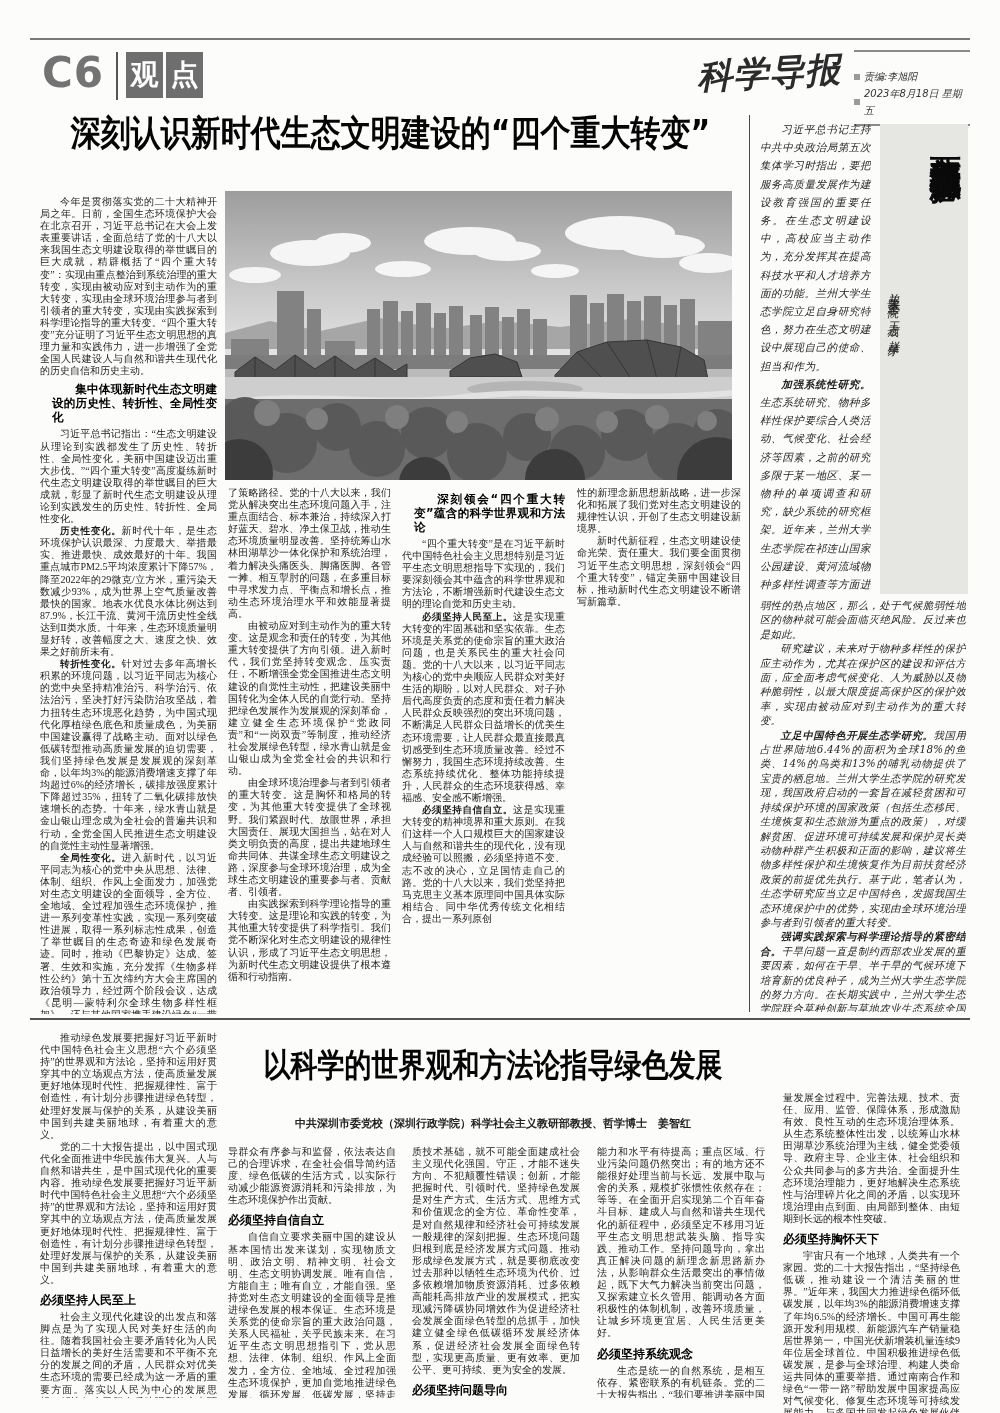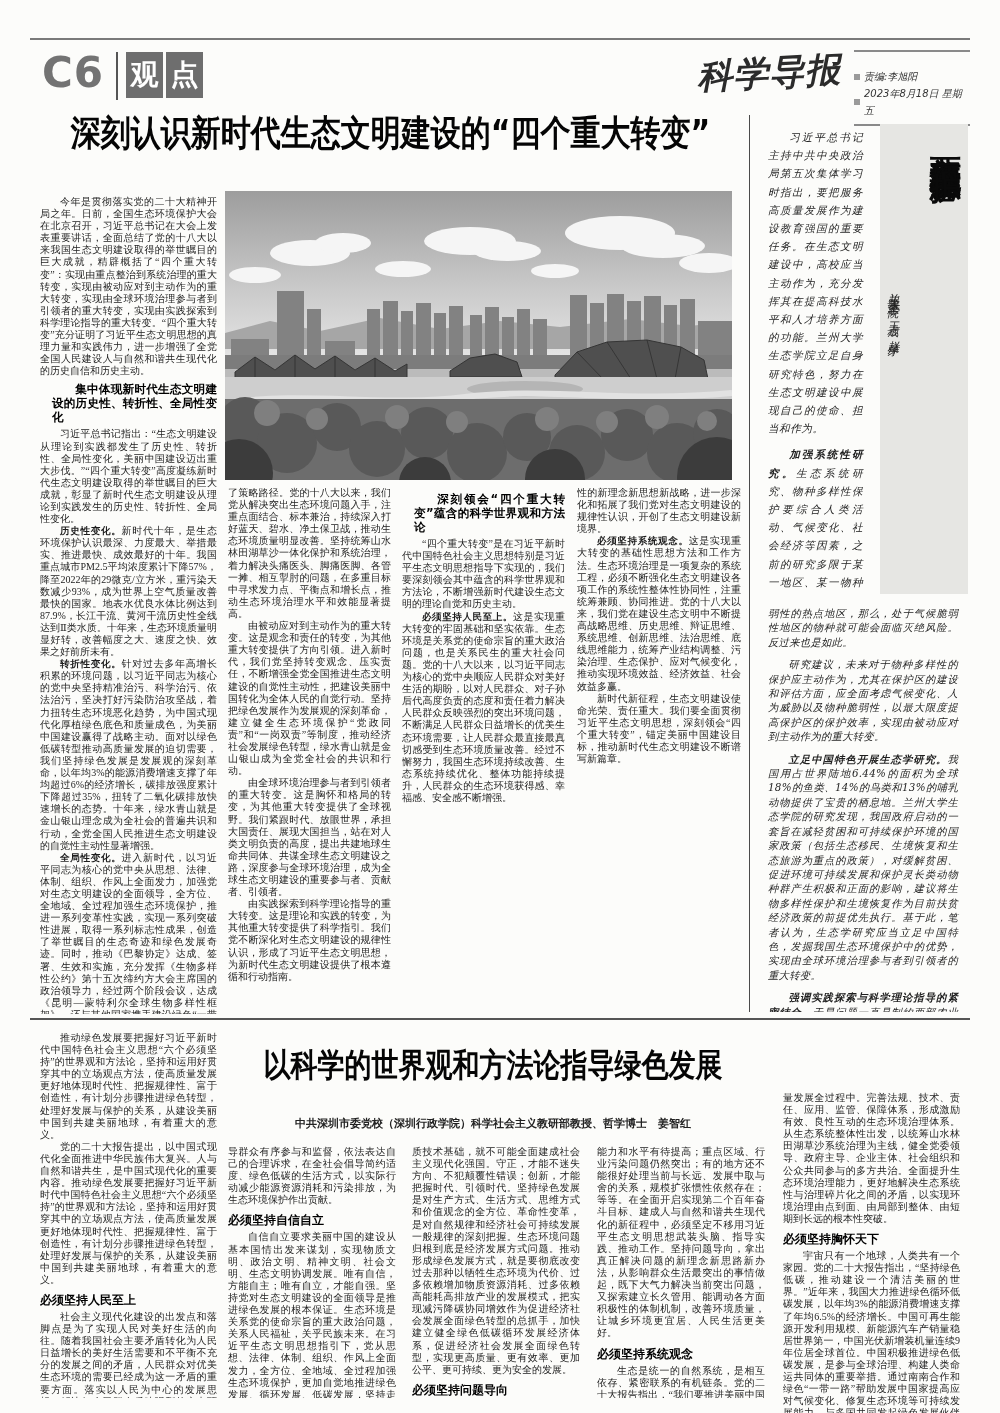--- a/index.html
+++ b/index.html
@@ -39,21 +39,21 @@
   .col .sub{font-family:"DejaVu Sans","Liberation Sans",sans-serif;font-weight:900;font-size:11.6px;
             line-height:14px;margin:5px 0 4px 12px;text-indent:2em;color:#000;}
   .m-c1{left:40px;top:196px;width:177px;height:818px;}
   .m-c2{left:228px;top:487px;width:163px;height:527px;}
   .m-c3{left:402px;top:487px;width:163px;height:527px;}
   .m-c4{left:577px;top:487px;width:164px;height:527px;}
 
   
   .sb-col{position:absolute;overflow:hidden;text-align:justify;
           font-family:"DejaVu Serif","Liberation Serif",serif;font-style:italic;color:#1f1f1f;}
-  .sb-col p{margin:8px;text-indent:2em;}
+  .sb-col p{margin:0;text-indent:2em;}
   .sb-col p.cont{text-indent:0;}
   .sb-col p b{font-weight:bold;}
   .sb-narrow{left:760px;top:120px;width:111px;height:472px;font-size:10.6px;line-height:18.2px;letter-spacing:.5px;}
   .sb-wide{left:760px;top:598px;width:206px;height:414px;font-size:10.3px;line-height:14.4px;letter-spacing:.3px;}
   .sb-box{position:absolute;left:880px;top:124px;width:88px;height:470px;background:#e6e6e3;}
   .sb-title{position:absolute;right:6px;top:8px;writing-mode:vertical-rl;
             font-family:"DejaVu Sans","Liberation Sans",sans-serif;font-weight:900;font-size:31px;
             line-height:1.05;letter-spacing:1px;color:#0a0a0a;}
   .sb-attr{position:absolute;left:4px;top:160px;writing-mode:vertical-rl;
            font-family:"DejaVu Serif",serif;font-style:italic;font-size:11px;letter-spacing:2px;color:#222;}
@@ -200,24 +200,24 @@
   <div class="col m-c2">
       <p class="cont">了策略路径。党的十八大以来，我们党从解决突出生态环境问题入手，注重点面结合、标本兼治，持续深入打好蓝天、碧水、净土保卫战，推动生态环境质量明显改善。坚持统筹山水林田湖草沙一体化保护和系统治理，着力解决头痛医头、脚痛医脚、各管一摊、相互掣肘的问题，在多重目标中寻求发力点、平衡点和增长点，推动生态环境治理水平和效能显著提高。</p>
       <p>由被动应对到主动作为的重大转变。这是观念和责任的转变，为其他重大转变提供了方向引领。进入新时代，我们党坚持转变观念、压实责任，不断增强全党全国推进生态文明建设的自觉性主动性，把建设美丽中国转化为全体人民的自觉行动。坚持把绿色发展作为发展观的深刻革命，建立健全生态环境保护“党政同责”和“一岗双责”等制度，推动经济社会发展绿色转型，绿水青山就是金山银山成为全党全社会的共识和行动。</p>
       <p>由全球环境治理参与者到引领者的重大转变。这是胸怀和格局的转变，为其他重大转变提供了全球视野。我们紧跟时代、放眼世界，承担大国责任、展现大国担当，站在对人类文明负责的高度，提出共建地球生命共同体、共谋全球生态文明建设之路，深度参与全球环境治理，成为全球生态文明建设的重要参与者、贡献者、引领者。</p>
       <p>由实践探索到科学理论指导的重大转变。这是理论和实践的转变，为其他重大转变提供了科学指引。我们党不断深化对生态文明建设的规律性认识，形成了习近平生态文明思想，为新时代生态文明建设提供了根本遵循和行动指南。</p>
     </div>
   <div class="col m-c3">
       <div class="sub">深刻领会“四个重大转变”蕴含的科学世界观和方法论</div>
       <p>“四个重大转变”是在习近平新时代中国特色社会主义思想特别是习近平生态文明思想指导下实现的，我们要深刻领会其中蕴含的科学世界观和方法论，不断增强新时代建设生态文明的理论自觉和历史主动。</p>
       <p><b>必须坚持人民至上。</b>这是实现重大转变的牢固基础和坚实依靠。生态环境是关系党的使命宗旨的重大政治问题，也是关系民生的重大社会问题。党的十八大以来，以习近平同志为核心的党中央顺应人民群众对美好生活的期盼，以对人民群众、对子孙后代高度负责的态度和责任着力解决人民群众反映强烈的突出环境问题，不断满足人民群众日益增长的优美生态环境需要，让人民群众最直接最真切感受到生态环境质量改善。经过不懈努力，我国生态环境持续改善、生态系统持续优化、整体功能持续提升，人民群众的生态环境获得感、幸福感、安全感不断增强。</p>
+      <p><b>必须坚持自信自立。</b>这是实现重大转变的精神境界和重大原则。在我们这样一个人口规模巨大的国家建设人与自然和谐共生的现代化，没有现成经验可以照搬，必须坚持道不变、志不改的决心，立足国情走自己的路。党的十八大以来，我们党坚持把马克思主义基本原理同中国具体实际相结合、同中华优秀传统文化相结合，提出一系列原创</p>
     </div>
   <div class="col m-c4">
       <p class="cont">性的新理念新思想新战略，进一步深化和拓展了我们党对生态文明建设的规律性认识，开创了生态文明建设新境界。</p>
-      <p><b>必须坚持系统观念。</b>这是实现重大转变的基础性思想方法和工作方法。生态环境治理是一项复杂的系统工程，必须不断强化生态文明建设各项工作的系统性整体性协同性，注重统筹兼顾、协同推进。党的十八大以来，我们党在建设生态文明中不断提高战略思维、历史思维、辩证思维、系统思维、创新思维、法治思维、底线思维能力，统筹产业结构调整、污染治理、生态保护、应对气候变化，推动实现环境效益、经济效益、社会效益多赢。</p>
       <p>新时代新征程，生态文明建设使命光荣、责任重大。我们要全面贯彻习近平生态文明思想，深刻领会“四个重大转变”，锚定美丽中国建设目标，推动新时代生态文明建设不断谱写新篇章。</p>
     </div>
 
   <div class="rule-v" style="left:749px;top:115px;width:1px;height:897px;"></div>
 
   <div class="sb-col sb-narrow">
       <p>习近平总书记主持中共中央政治局第五次集体学习时指出，要把服务高质量发展作为建设教育强国的重要任务。在生态文明建设中，高校应当主动作为，充分发挥其在提高科技水平和人才培养方面的功能。兰州大学生态学院立足自身研究特色，努力在生态文明建设中展现自己的使命、担当和作为。</p>
       <p><b>加强系统性研究。</b>生态系统研究、物种多样性保护要综合人类活动、气候变化、社会经济等因素，之前的研究多限于某一地区、某一物种的单项调查和研究，缺少系统的研究框架。近年来，兰州大学生态学院在祁连山国家公园建设、黄河流域物种多样性调查等方面进行相关系统研究和调查，在研究层面逐步实现了由单一研究向系统研究的转变。</p>
     </div>
   <div class="sb-box">

